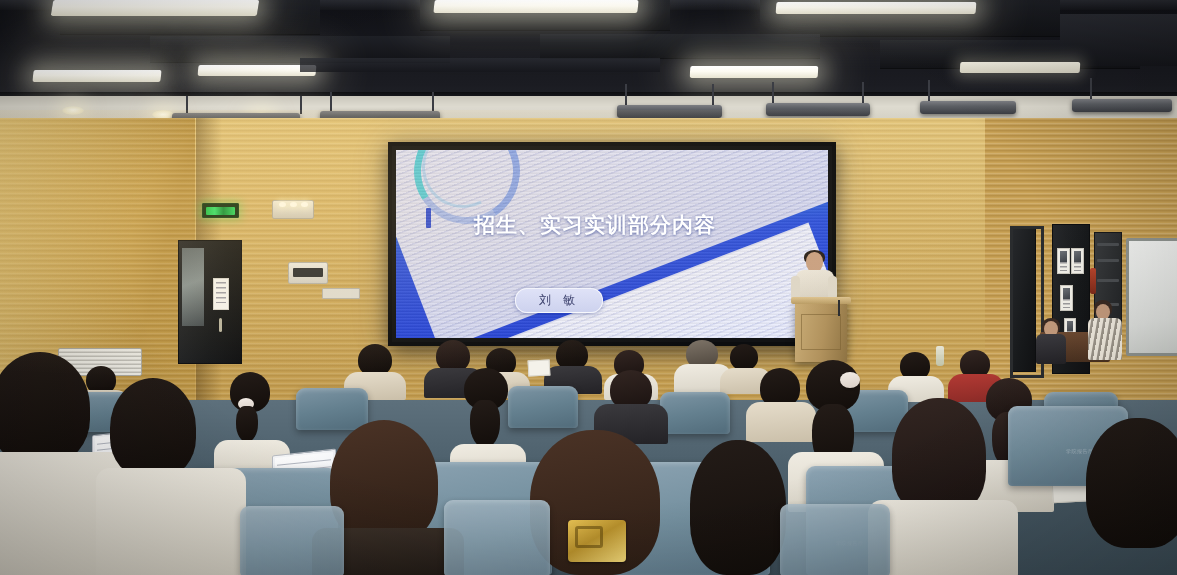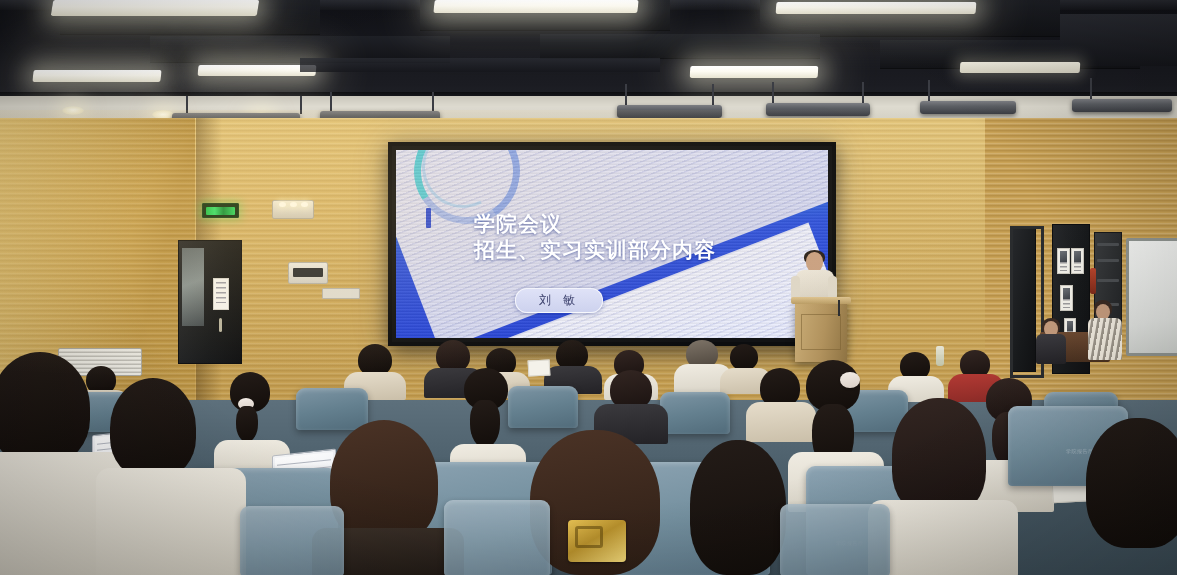--- a/index.html
+++ b/index.html
@@ -516,21 +516,20 @@
       </div>
       <div class="arc"></div>
       <div class="arc2"></div>
       <div class="tick"></div>
 
       <div class="slide-wedge">
         <div class="slide-wedge-lines"></div>
       </div>
 
       <div class="slide-text">
-        <div class="slide-title">学院会议</div>
         <div class="slide-sub">招生、实习实训部分内容</div>
       </div>
 
       <div class="name-pill">
         <span>刘 敏</span>
       </div>
     </div>
   </div>
 
   <div class="presenter">

